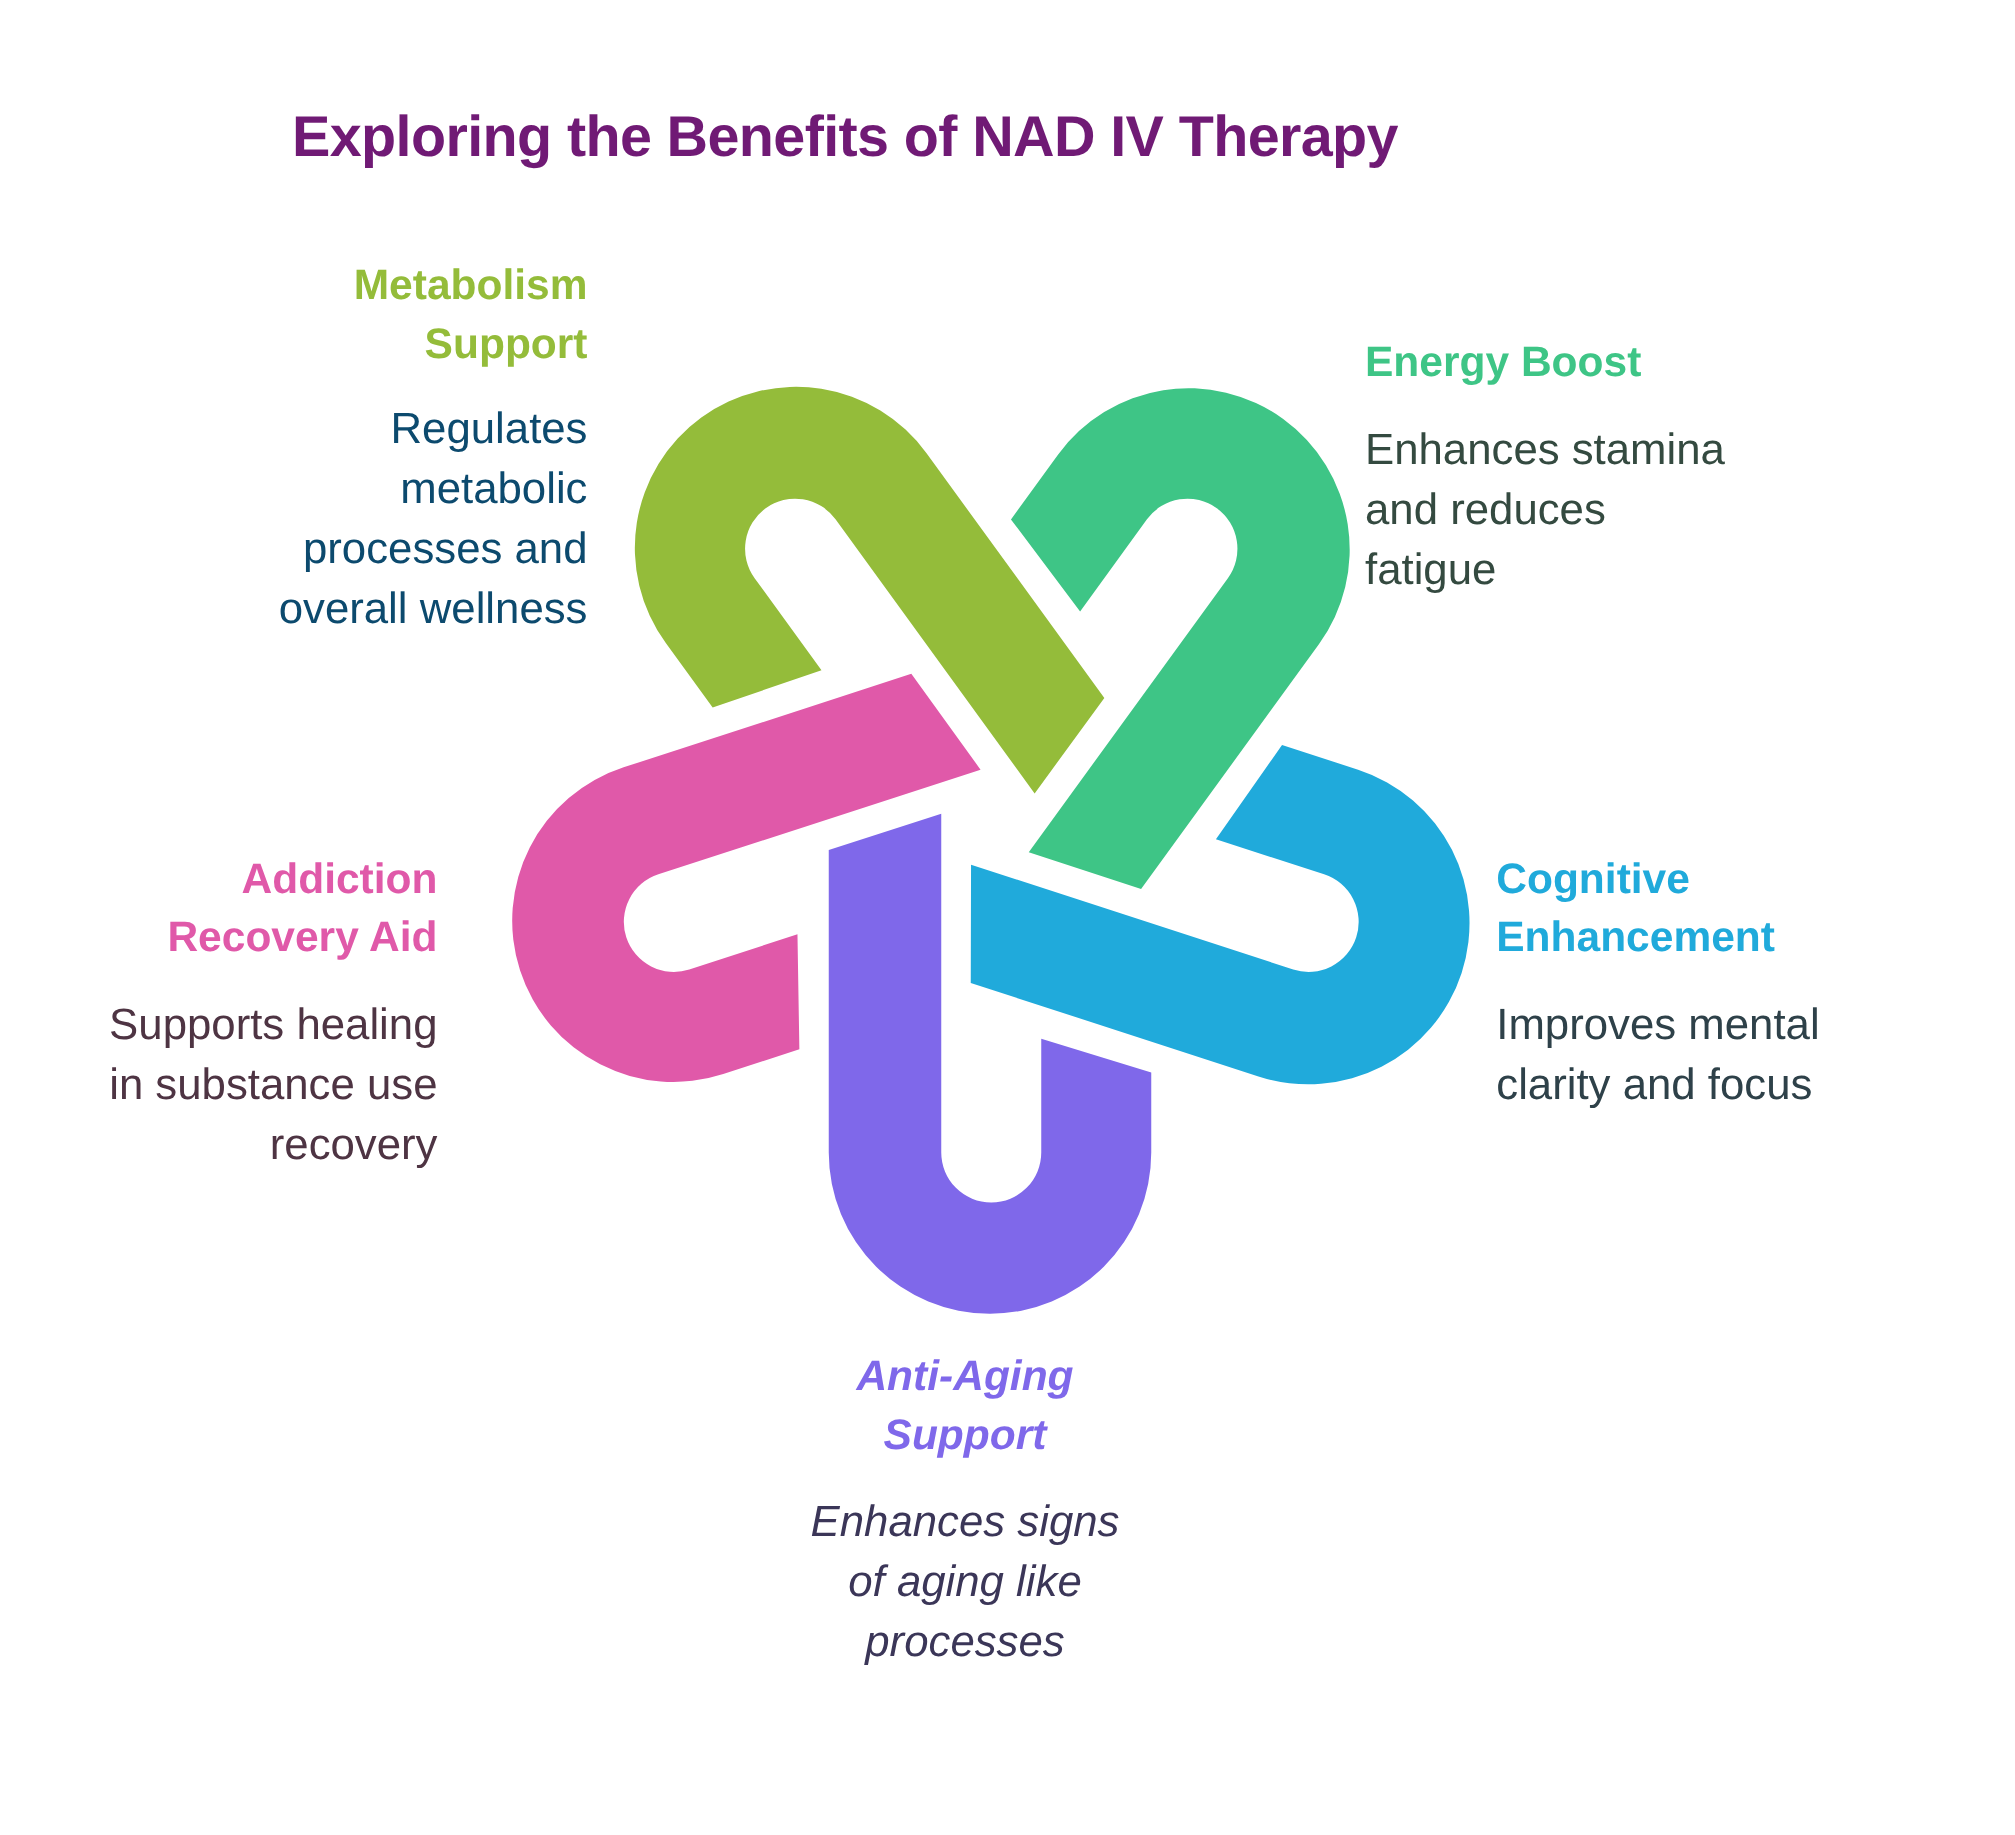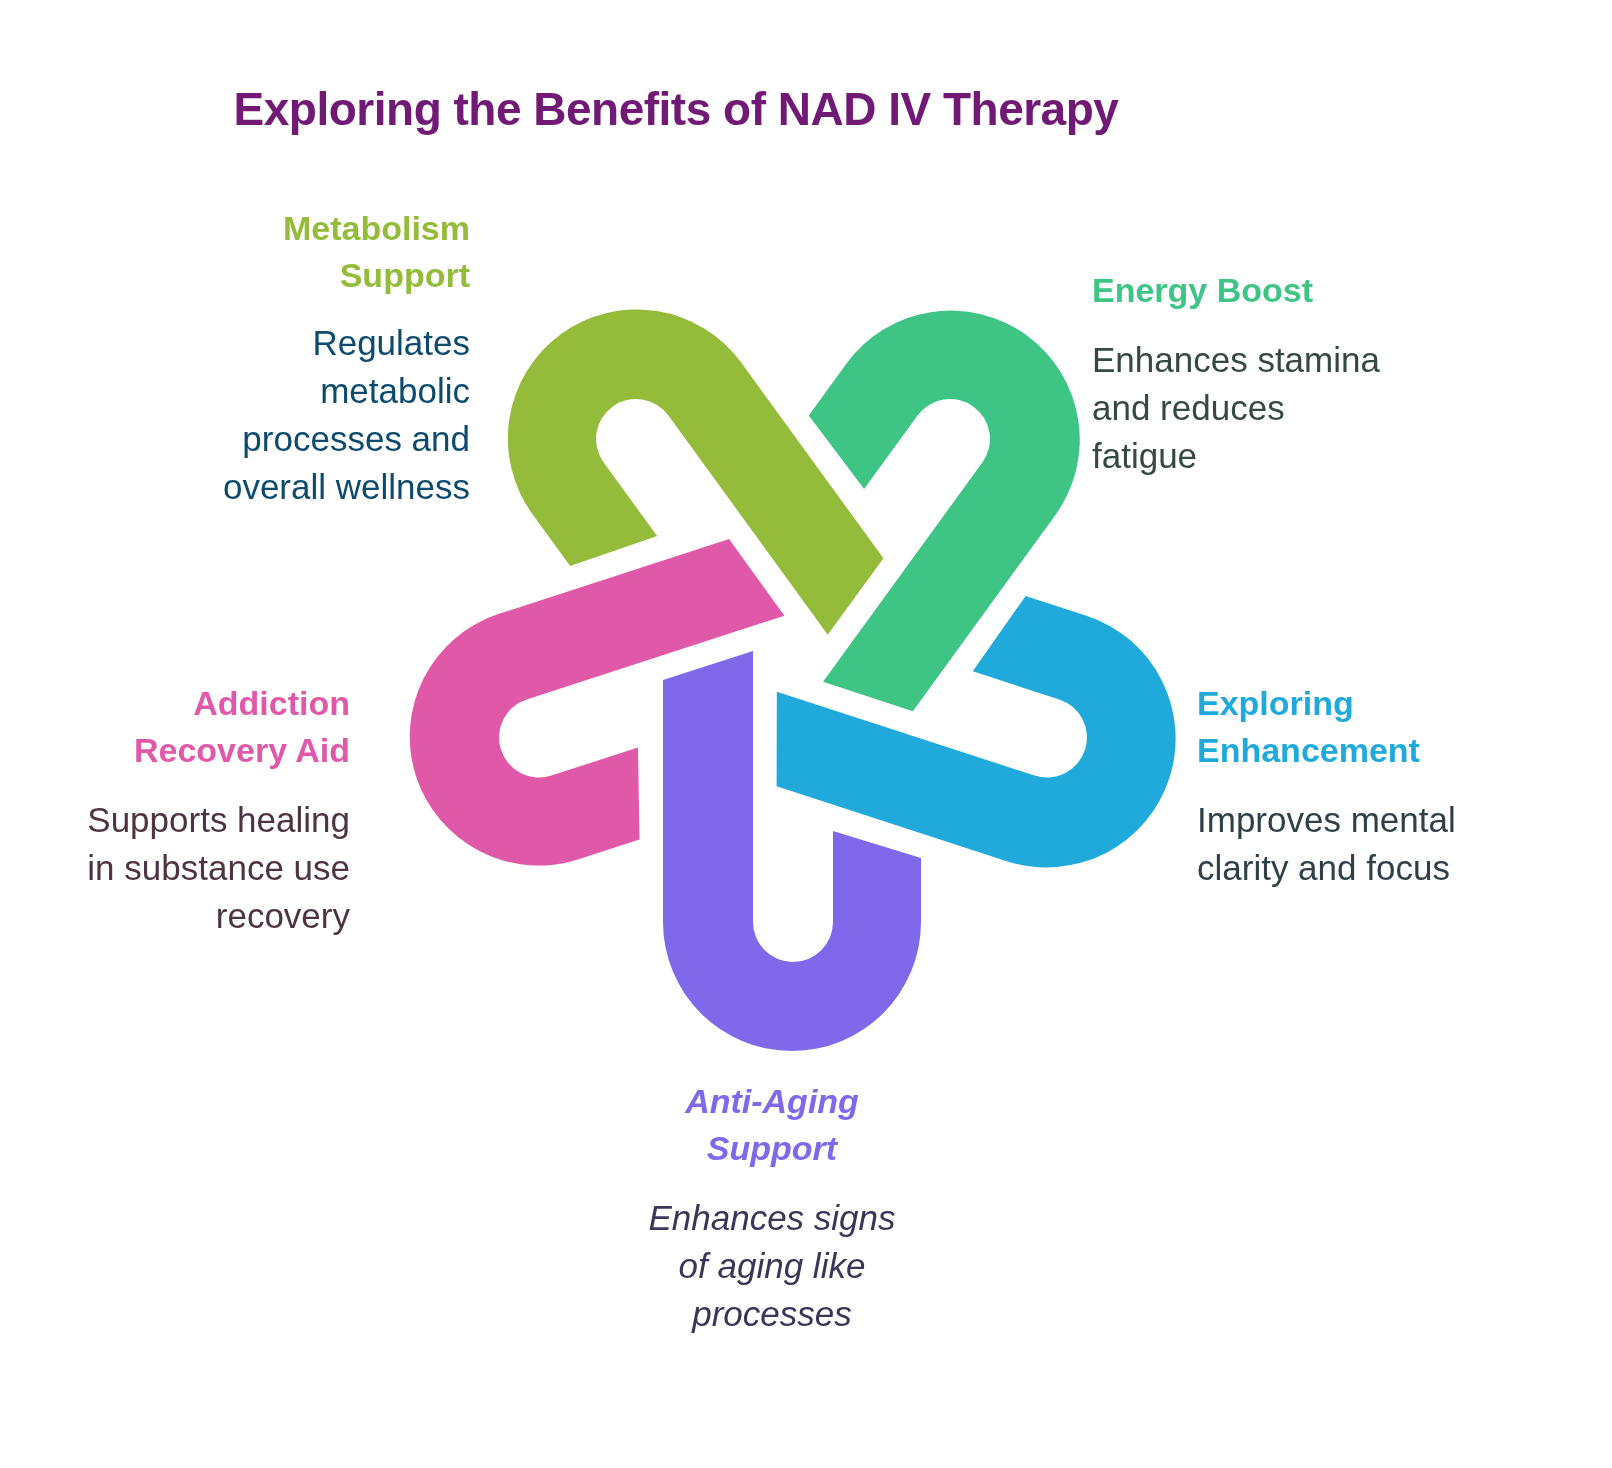--- a/index.html
+++ b/index.html
@@ -49,21 +49,21 @@
   </div>
   <div class="desc" style="color: rgb(52, 74, 64);">
     <div>Enhances stamina</div>
     <div>and reduces</div>
     <div>fatigue</div>
   </div>
 </div>
 
 <div class="block left" style="left:1197px; top:680px;">
   <div class="head" style="color: rgb(32, 170, 219);">
-    <div>Exploring</div>
+    <div>Cognitive</div>
     <div>Enhancement</div>
   </div>
   <div class="desc" style="color: rgb(46, 65, 73);">
     <div>Improves mental</div>
     <div>clarity and focus</div>
   </div>
 </div>
 
 <div class="block center" style="left:602px; top:1078px; width:340px;font-style:italic;">
   <div class="head" style="color: rgb(127, 104, 234);">

